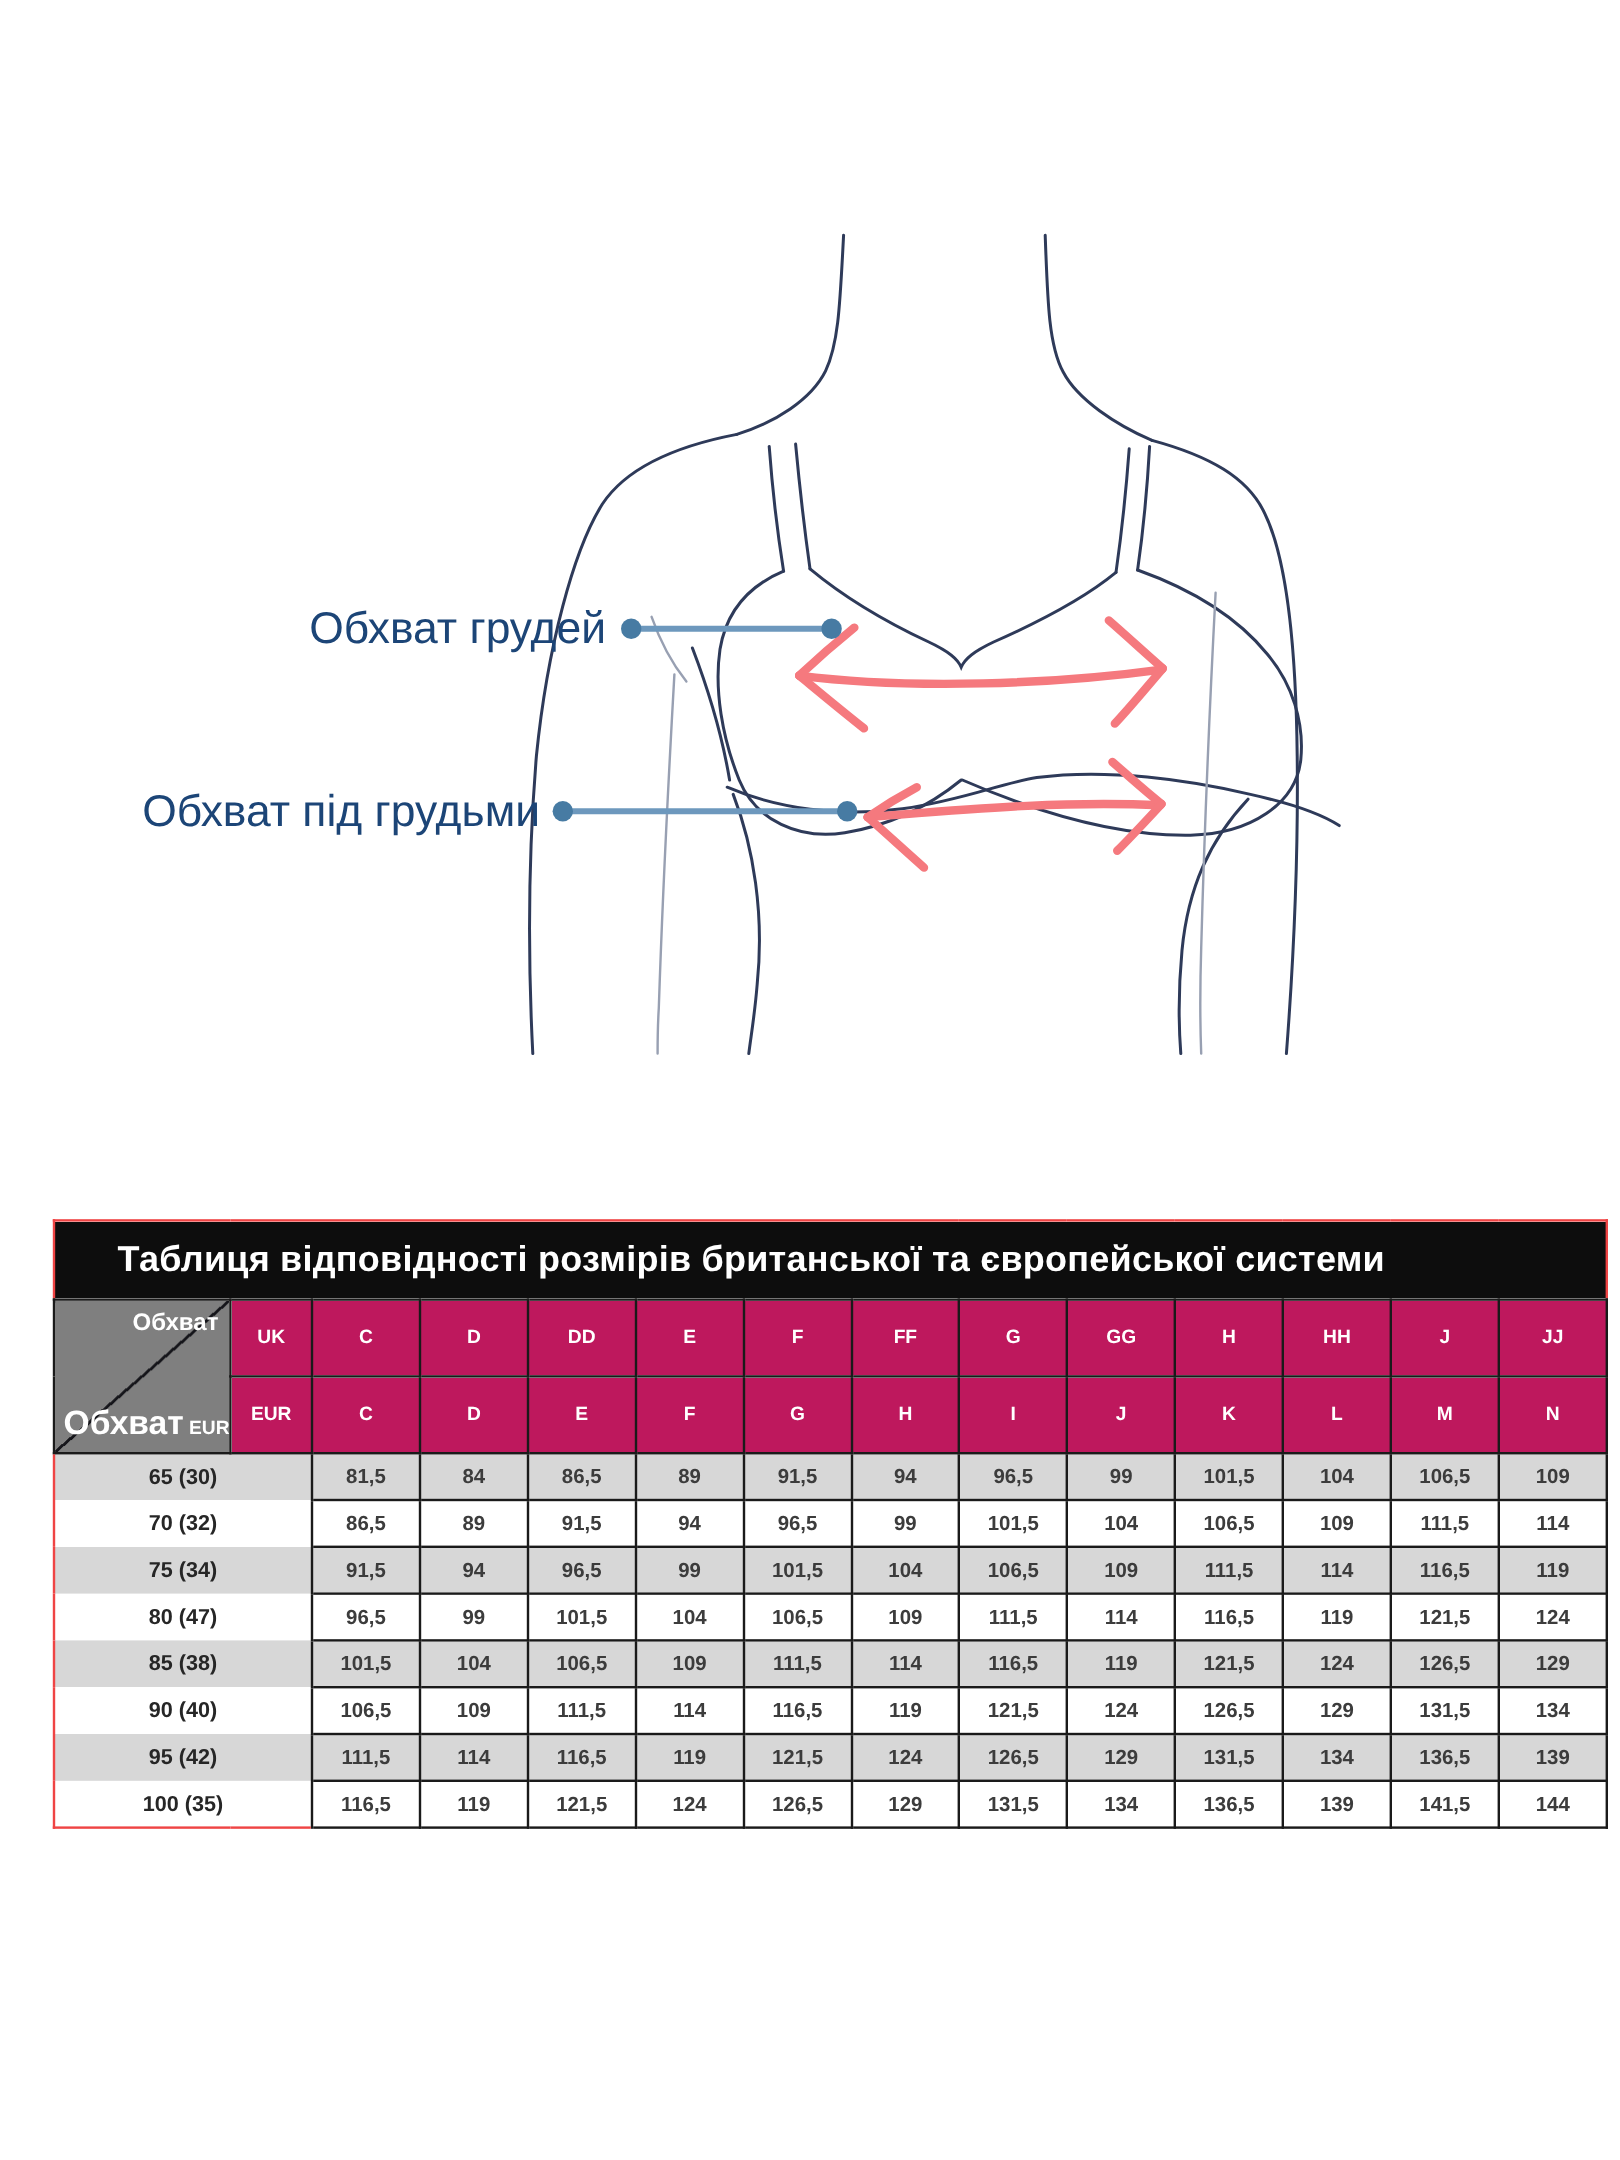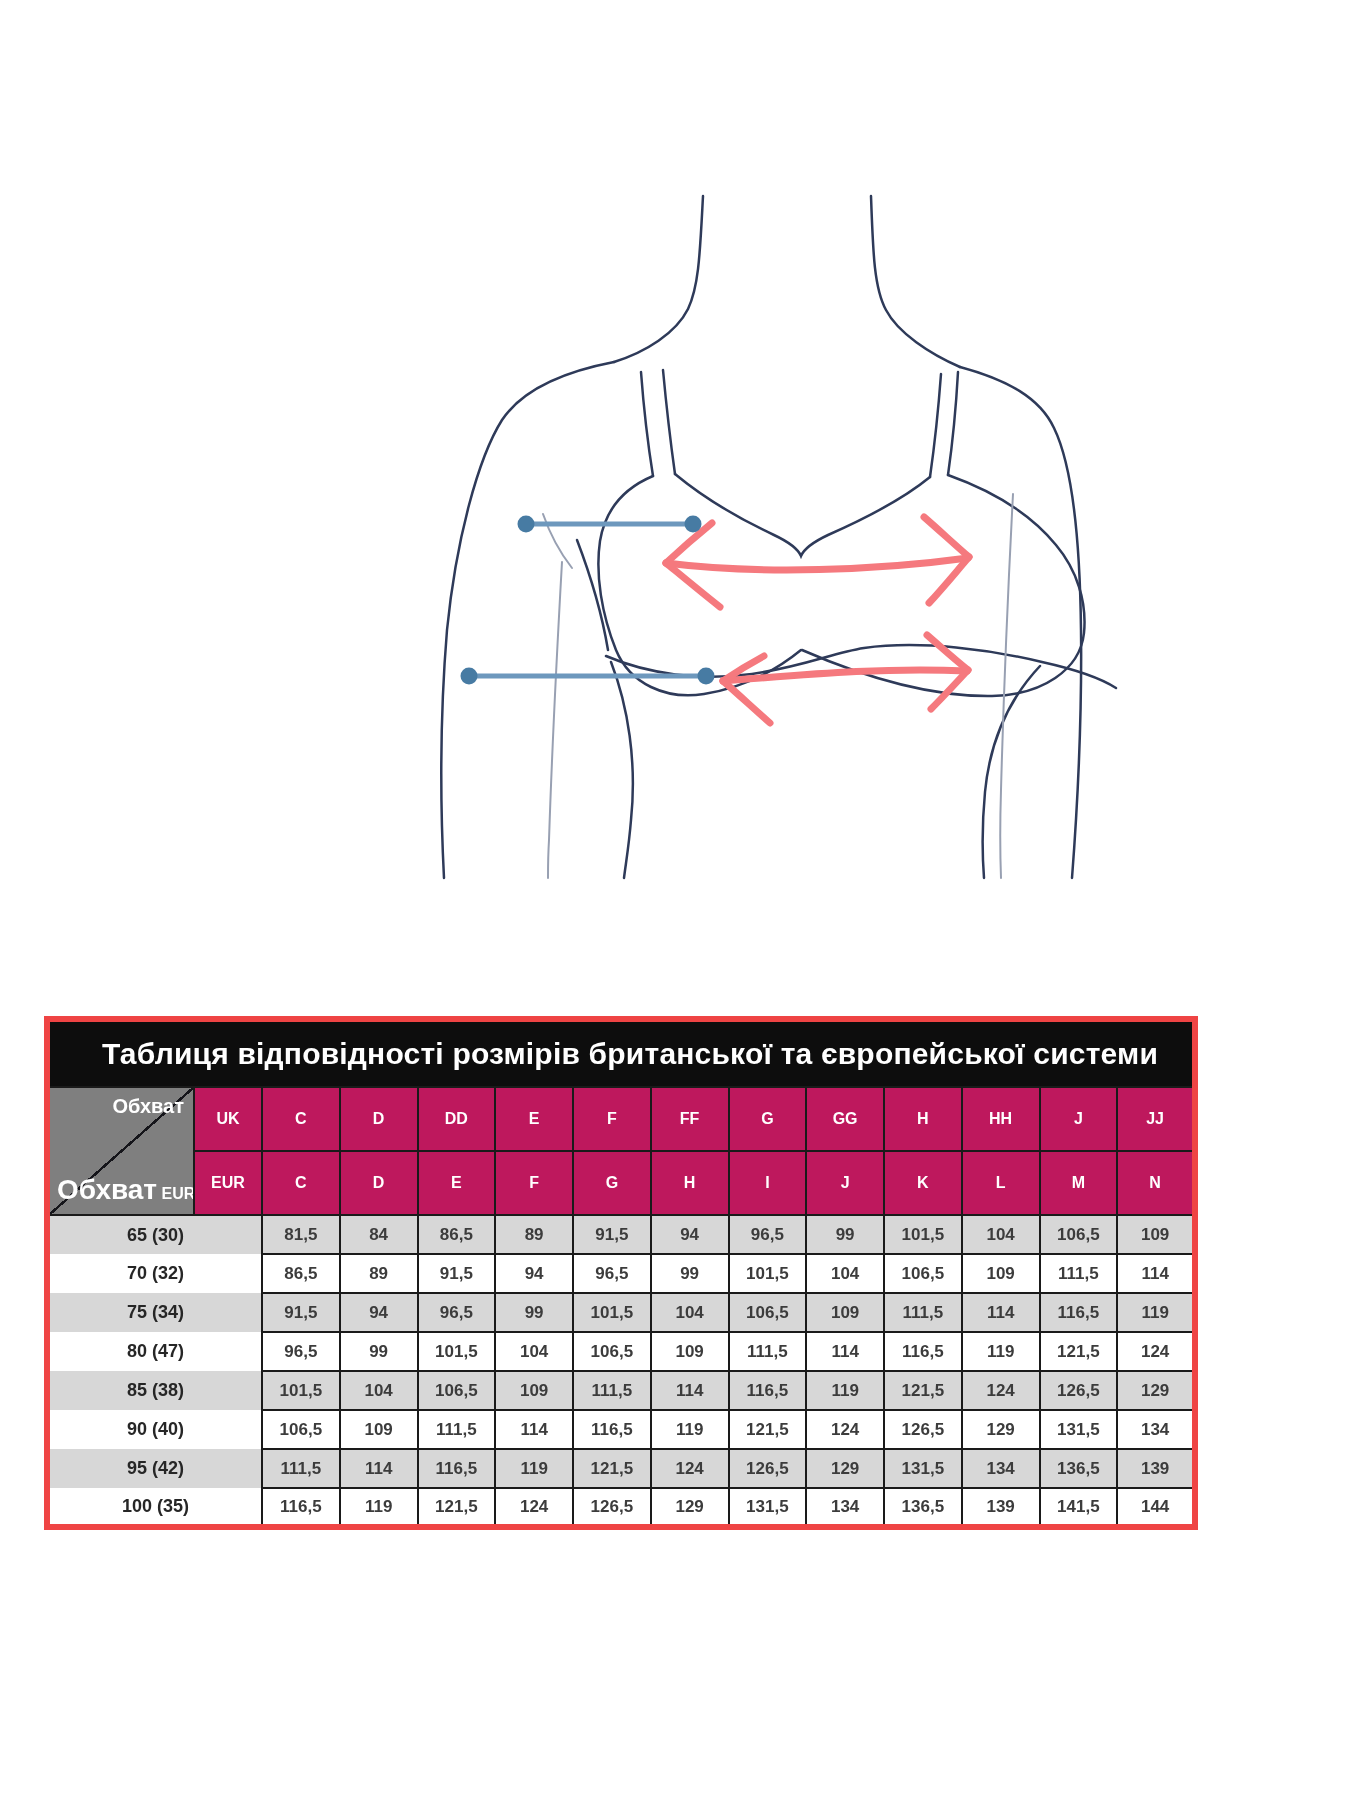--- a/index.html
+++ b/index.html
@@ -12,22 +12,22 @@
   .figure-area svg{position:absolute;top:0;left:0;}
   .measure-label{
     position:absolute;font-size:37px;line-height:44px;color:#1c4577;
     white-space:nowrap;text-align:right;
   }
   .label-bust{top:502px;right:845px;}
   .label-underbust{top:654px;right:900px;}
   
   .size-table-wrap{position:absolute;top:1016px;left:44px;width:1262px;}
   table.size-table{
-    width:1154px;border-collapse:collapse;table-layout:fixed;
-    border:6px solid #ef4444;
+    width:1296px;border-collapse:collapse;table-layout:fixed;
+    border:2px solid #ef4444;
   }
   .size-table td{padding:0;text-align:center;vertical-align:middle;overflow:hidden;}
   .r-title td{
     background:#0d0d0d;color:#ffffff;height:64px;
     font-size:30px;font-weight:700;text-align:left;padding-left:52px;
     letter-spacing:0.2px;
   }
   .hdr td{
     background:#be185d;color:#ffffff;font-weight:700;font-size:16px;
     border:2px solid #1a1a1a;height:62px;
@@ -109,20 +109,22 @@
     <g stroke-width="5" stroke="#6d98bd">
       <line x1="469" y1="676" x2="706" y2="676"></line>
     </g>
     <g stroke="none" fill="#477ba3">
       <circle cx="526" cy="524" r="8.5"></circle>
       <circle cx="693" cy="524" r="8.5"></circle>
       <circle cx="469" cy="676" r="8.5"></circle>
       <circle cx="706" cy="676" r="8.5"></circle>
     </g>
   </svg>
+  <div class="measure-label label-bust">Обхват грудей</div>
+  <div class="measure-label label-underbust">Обхват під грудьми</div>
 </div>
 
 <div class="size-table-wrap">
   <table class="size-table">
     <colgroup>
       <col style="width:147px">
         <col style="width:68px">
       <col>
         <col>
         <col>

